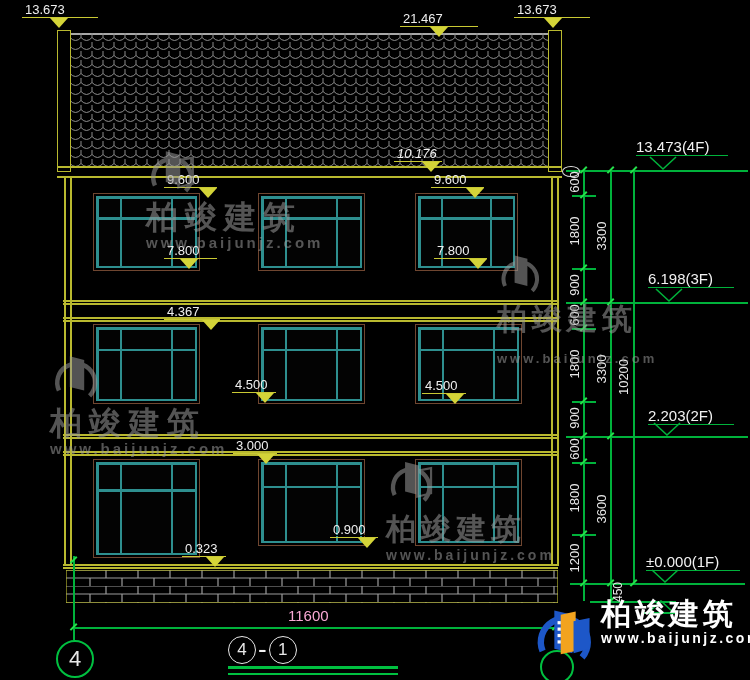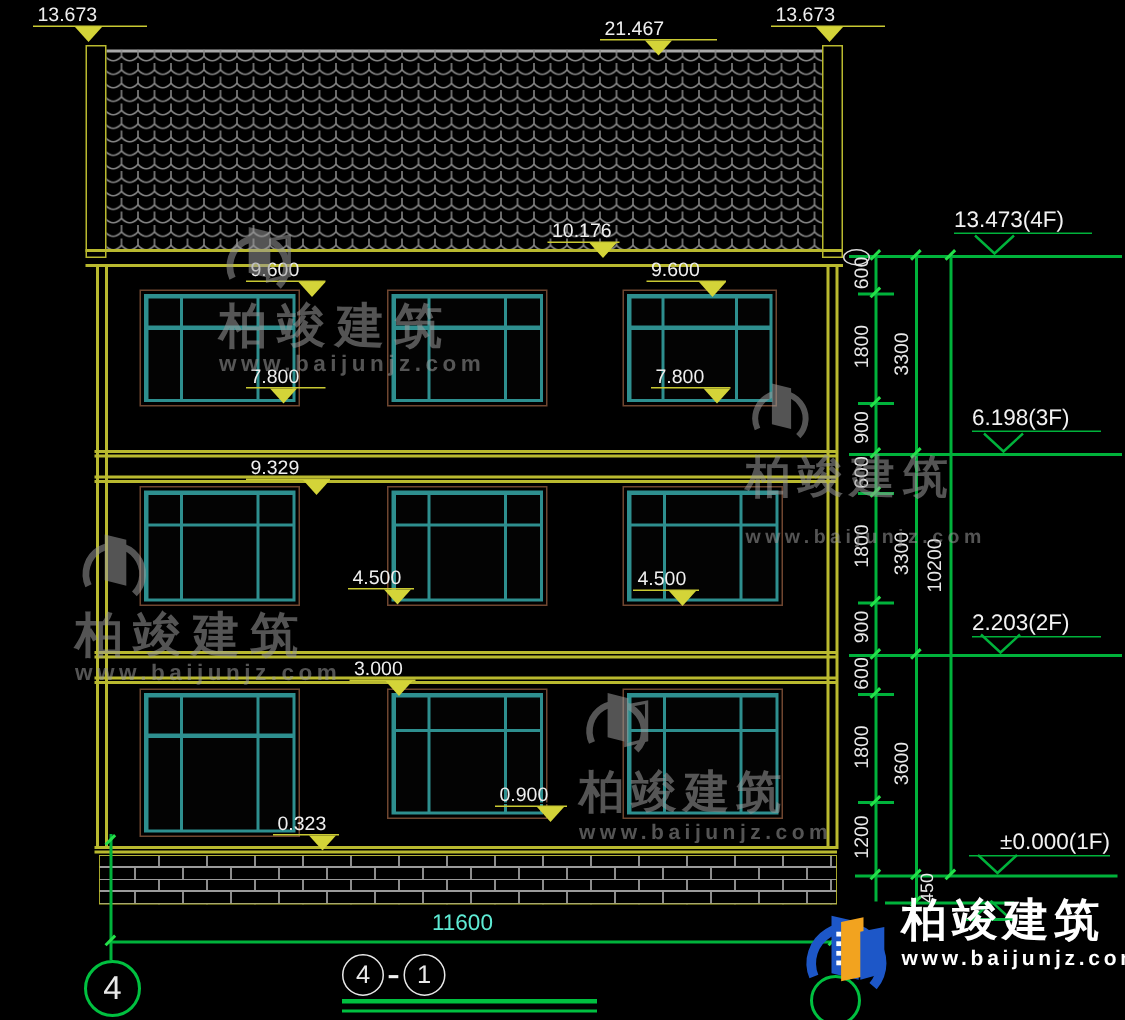--- a/index.html
+++ b/index.html
@@ -127,21 +127,21 @@
   <div class="fmark" style="left:400px;top:12px;width:78px;">
     <span class="fm-text">21.467</span>
     <div class="fm-line"></div>
     <div class="fm-tri" style="left:30px;"></div>
   </div>
   <div class="fmark" style="left:514px;top:3px;width:76px;">
     <span class="fm-text">13.673</span>
     <div class="fm-line"></div>
     <div class="fm-tri" style="left:30px;"></div>
   </div>
-  <div class="fmark" style="left:365px;top:147px;width:48px;">
+  <div class="fmark" style="left:394px;top:147px;width:48px;font-style:italic;">
     <span class="fm-text">10.176</span>
     <div class="fm-line"></div>
     <div class="fm-tri" style="right:2px;"></div>
   </div>
   <div class="fmark" style="left:164px;top:173px;width:53px;">
     <span class="fm-text">9.600</span>
     <div class="fm-line"></div>
     <div class="fm-tri" style="right:0;"></div>
   </div>
   <div class="fmark" style="left:431px;top:173px;width:53px;">
@@ -153,21 +153,21 @@
     <span class="fm-text">7.800</span>
     <div class="fm-line"></div>
     <div class="fm-tri" style="left:16px;"></div>
   </div>
   <div class="fmark" style="left:434px;top:244px;width:53px;">
     <span class="fm-text">7.800</span>
     <div class="fm-line"></div>
     <div class="fm-tri" style="right:0;"></div>
   </div>
   <div class="fmark" style="left:164px;top:305px;width:56px;">
-    <span class="fm-text">9.329</span>
+    <span class="fm-text">4.367</span>
     <div class="fm-line"></div>
     <div class="fm-tri" style="right:0;"></div>
   </div>
   <div class="fmark" style="left:232px;top:378px;width:44px;">
     <span class="fm-text">4.500</span>
     <div class="fm-line"></div>
     <div class="fm-tri" style="right:2px;"></div>
   </div>
   <div class="fmark" style="left:422px;top:379px;width:44px;">
     <span class="fm-text">4.500</span>
@@ -207,40 +207,40 @@
     </svg>
 
   <div class="lmark" style="left:648px;top:408px;width:86px;">
     <span class="lm-text">2.203(2F)</span>
     <div class="lm-line"></div>
   </div>
   <svg class="openv" style="left:653px;top:422px;" width="28" height="15">
       <path d="M1,1 L14,13 L27,1" fill="none" stroke="#00b23b" stroke-width="1.6"></path>
     </svg>
 
-  <div class="lmark" style="left:646px;top:554px;width:94px;text-align:right;">
+  <div class="lmark" style="left:646px;top:554px;width:94px;">
     <span class="lm-text">±0.000(1F)</span>
     <div class="lm-line"></div>
   </div>
   <svg class="openv" style="left:651px;top:569px;" width="28" height="15">
       <path d="M1,1 L14,13 L27,1" fill="none" stroke="#00b23b" stroke-width="1.6"></path>
     </svg>
 
   <svg class="openv" style="left:647px;top:600px;" width="28" height="14">
       <path d="M1,13 L14,1 L27,13" fill="none" stroke="#00b23b" stroke-width="1.6"></path>
     </svg>
 
   <div class="ellipse" style="left:562px;top:166px;width:16px;height:9px;z-index:4"></div>
 
   <div style="position:absolute;left:56px;top:640px;width:34px;height:34px;border:2px solid #00c040;border-radius:50%;display:flex;align-items:center;justify-content:center;z-index:3;">
     <span style="color:#e8e8e8;font-size:22px;">4</span>
   </div>
   <div style="position:absolute;left:540px;top:650px;width:30px;height:30px;border:2px solid #00c040;border-radius:50%;z-index:3;"></div>
 
-  <span style="position:absolute;left:288px;top:607px;color:#5eead4;font-size:15px;z-index:4;">11600</span>
+  <span style="position:absolute;left:288px;top:607px;color:#f9a8d4;font-size:15px;z-index:4;">11600</span>
 
   <div style="position:absolute;left:228px;top:634px;z-index:4;display:flex;align-items:center;color:#f2f2f2;">
     <span class="circ-num" style="width:26px;height:26px;font-size:17px;">
       <span>4</span>
     </span>
     <span style="font-size:26px;margin:0 2px;">-</span>
     <span class="circ-num" style="width:26px;height:26px;font-size:17px;">
       <span>1</span>
     </span>
   </div>

